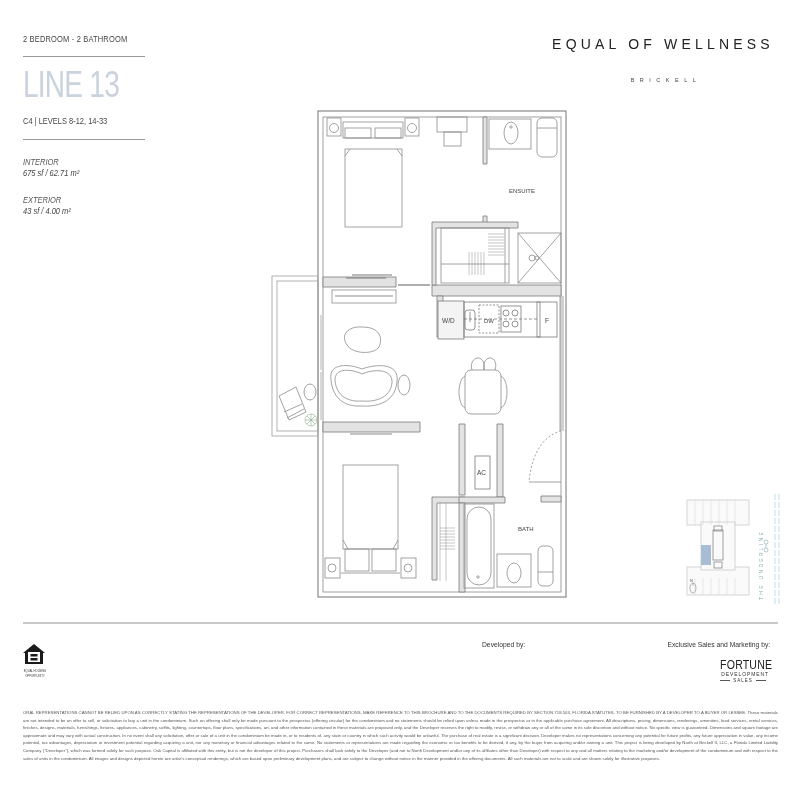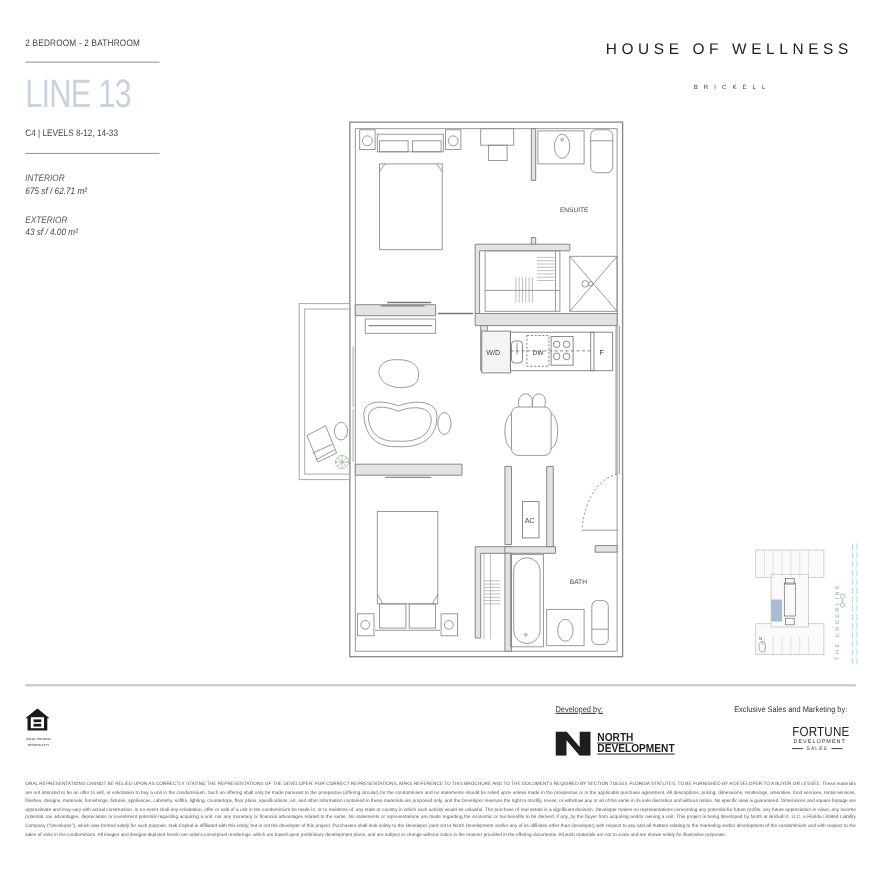--- a/index.html
+++ b/index.html
@@ -26,21 +26,21 @@
 
   .plan { position: absolute; left: 265px; top: 105px; width: 320px; height: 510px; }
 
   .keyplan { position: absolute; left: 676px; top: 490px; width: 110px; height: 118px; }
 
   .footer-rule { position: absolute; left: 23px; top: 622px; width: 755px; height: 2px; background: #c9c9c9; }
 
   .eho { position: absolute; left: 22px; top: 643px; width: 26px; }
   .eho-text { font-size: 3px; line-height: 3.5px; color: #333; text-align: center; margin-top: 1px; white-space: nowrap; transform: scale(0.9); }
 
-  .dev { position: absolute; left: 505px; top: 640px; text-decoration: underline; }
+  .dev { position: absolute; left: 482px; top: 640px; }
   .dev-label { font-size: 7.5px; color: #333; transform: scaleX(0.9); transform-origin: left; white-space: nowrap; }
   .dev-logo { display: flex; align-items: center; margin-top: 16px; }
   .dev-logo-text { font-size: 10.5px; font-weight: bold; line-height: 10px; color: #1e1e1e; margin-left: 6px; transform: scaleX(0.88); transform-origin: left; white-space: nowrap; }
 
   .sales { position: absolute; right: 30px; top: 640px; text-align: right; }
   .sales-label { font-size: 7.5px; color: #333; transform: scaleX(0.9); transform-origin: right; white-space: nowrap; }
   .sales-logo { text-align: right; margin-top: 10px; margin-left: auto; width: 52px; margin-right: 1px; }
   .sales-logo-main { font-size: 12px; color: #222; letter-spacing: 0.2px; line-height: 12px; transform: scaleX(0.88); white-space: nowrap; }
   .sales-logo-sub { font-size: 5px; letter-spacing: 0.9px; color: #333; line-height: 7px; white-space: nowrap; }
   .sales-logo-sub2 { font-size: 4.5px; letter-spacing: 1px; color: #333; display: flex; align-items: center; justify-content: center; gap: 3px; white-space: nowrap; }
@@ -62,21 +62,21 @@
     <div class="area-label">INTERIOR</div>
     <div class="area-value">675 sf  /  62.71 m²</div>
   </div>
   <div class="area-block ext">
     <div class="area-label">EXTERIOR</div>
     <div class="area-value">43 sf  /  4.00 m²</div>
   </div>
 </div>
 
 <div class="brand">
-  <div class="brand-name">HOUSE OF WELLNESS</div>
+  <div class="brand-name">EQUAL OF WELLNESS</div>
   <div class="brand-sub">BRICKELL</div>
 </div>
 
 <svg class="plan" viewBox="265 105 320 510" width="320" height="510">
   <g fill="none" stroke="#7a7a7a" stroke-width="1">
 
     <rect x="318" y="111" width="248" height="486" fill="none" stroke="#8a8a8a" stroke-width="1.2"></rect>
     <rect x="323" y="117" width="238" height="475" fill="none" stroke="#8a8a8a" stroke-width="0.8"></rect>
   </g>
 
@@ -306,29 +306,20 @@
     <rect x="6" y="9" width="12" height="10" fill="#ffffff"></rect>
     <rect x="8.5" y="11" width="7" height="2.5" fill="#1a1a1a"></rect>
     <rect x="8.5" y="15" width="7" height="2.5" fill="#1a1a1a"></rect>
   </svg>
   <div class="eho-text">EQUAL HOUSING</div>
   <div class="eho-text">OPPORTUNITY</div>
 </div>
 
 <div class="dev">
   <div class="dev-label">Developed by:</div>
-  <div class="dev-logo">
-    <svg width="32" height="22" viewBox="0 0 32 22">
-      <path d="M0 0 L10 0 L22 14 L22 0 L32 0 L32 22 L22 22 L10 8 L10 22 L0 22 Z" fill="#1e1e1e"></path>
-    </svg>
-    <div>
-      <div class="dev-logo-text">NORTH</div>
-      <div class="dev-logo-text">DEVELOPMENT</div>
-    </div>
-  </div>
 </div>
 
 <div class="sales">
   <div class="sales-label">Exclusive Sales and Marketing by:</div>
   <div class="sales-logo">
     <div class="sales-logo-main">FORTUNE</div>
     <div class="sales-logo-sub">DEVELOPMENT</div>
     <div class="sales-logo-sub2">
       <span class="dash"></span>
       <span>SALES</span>

